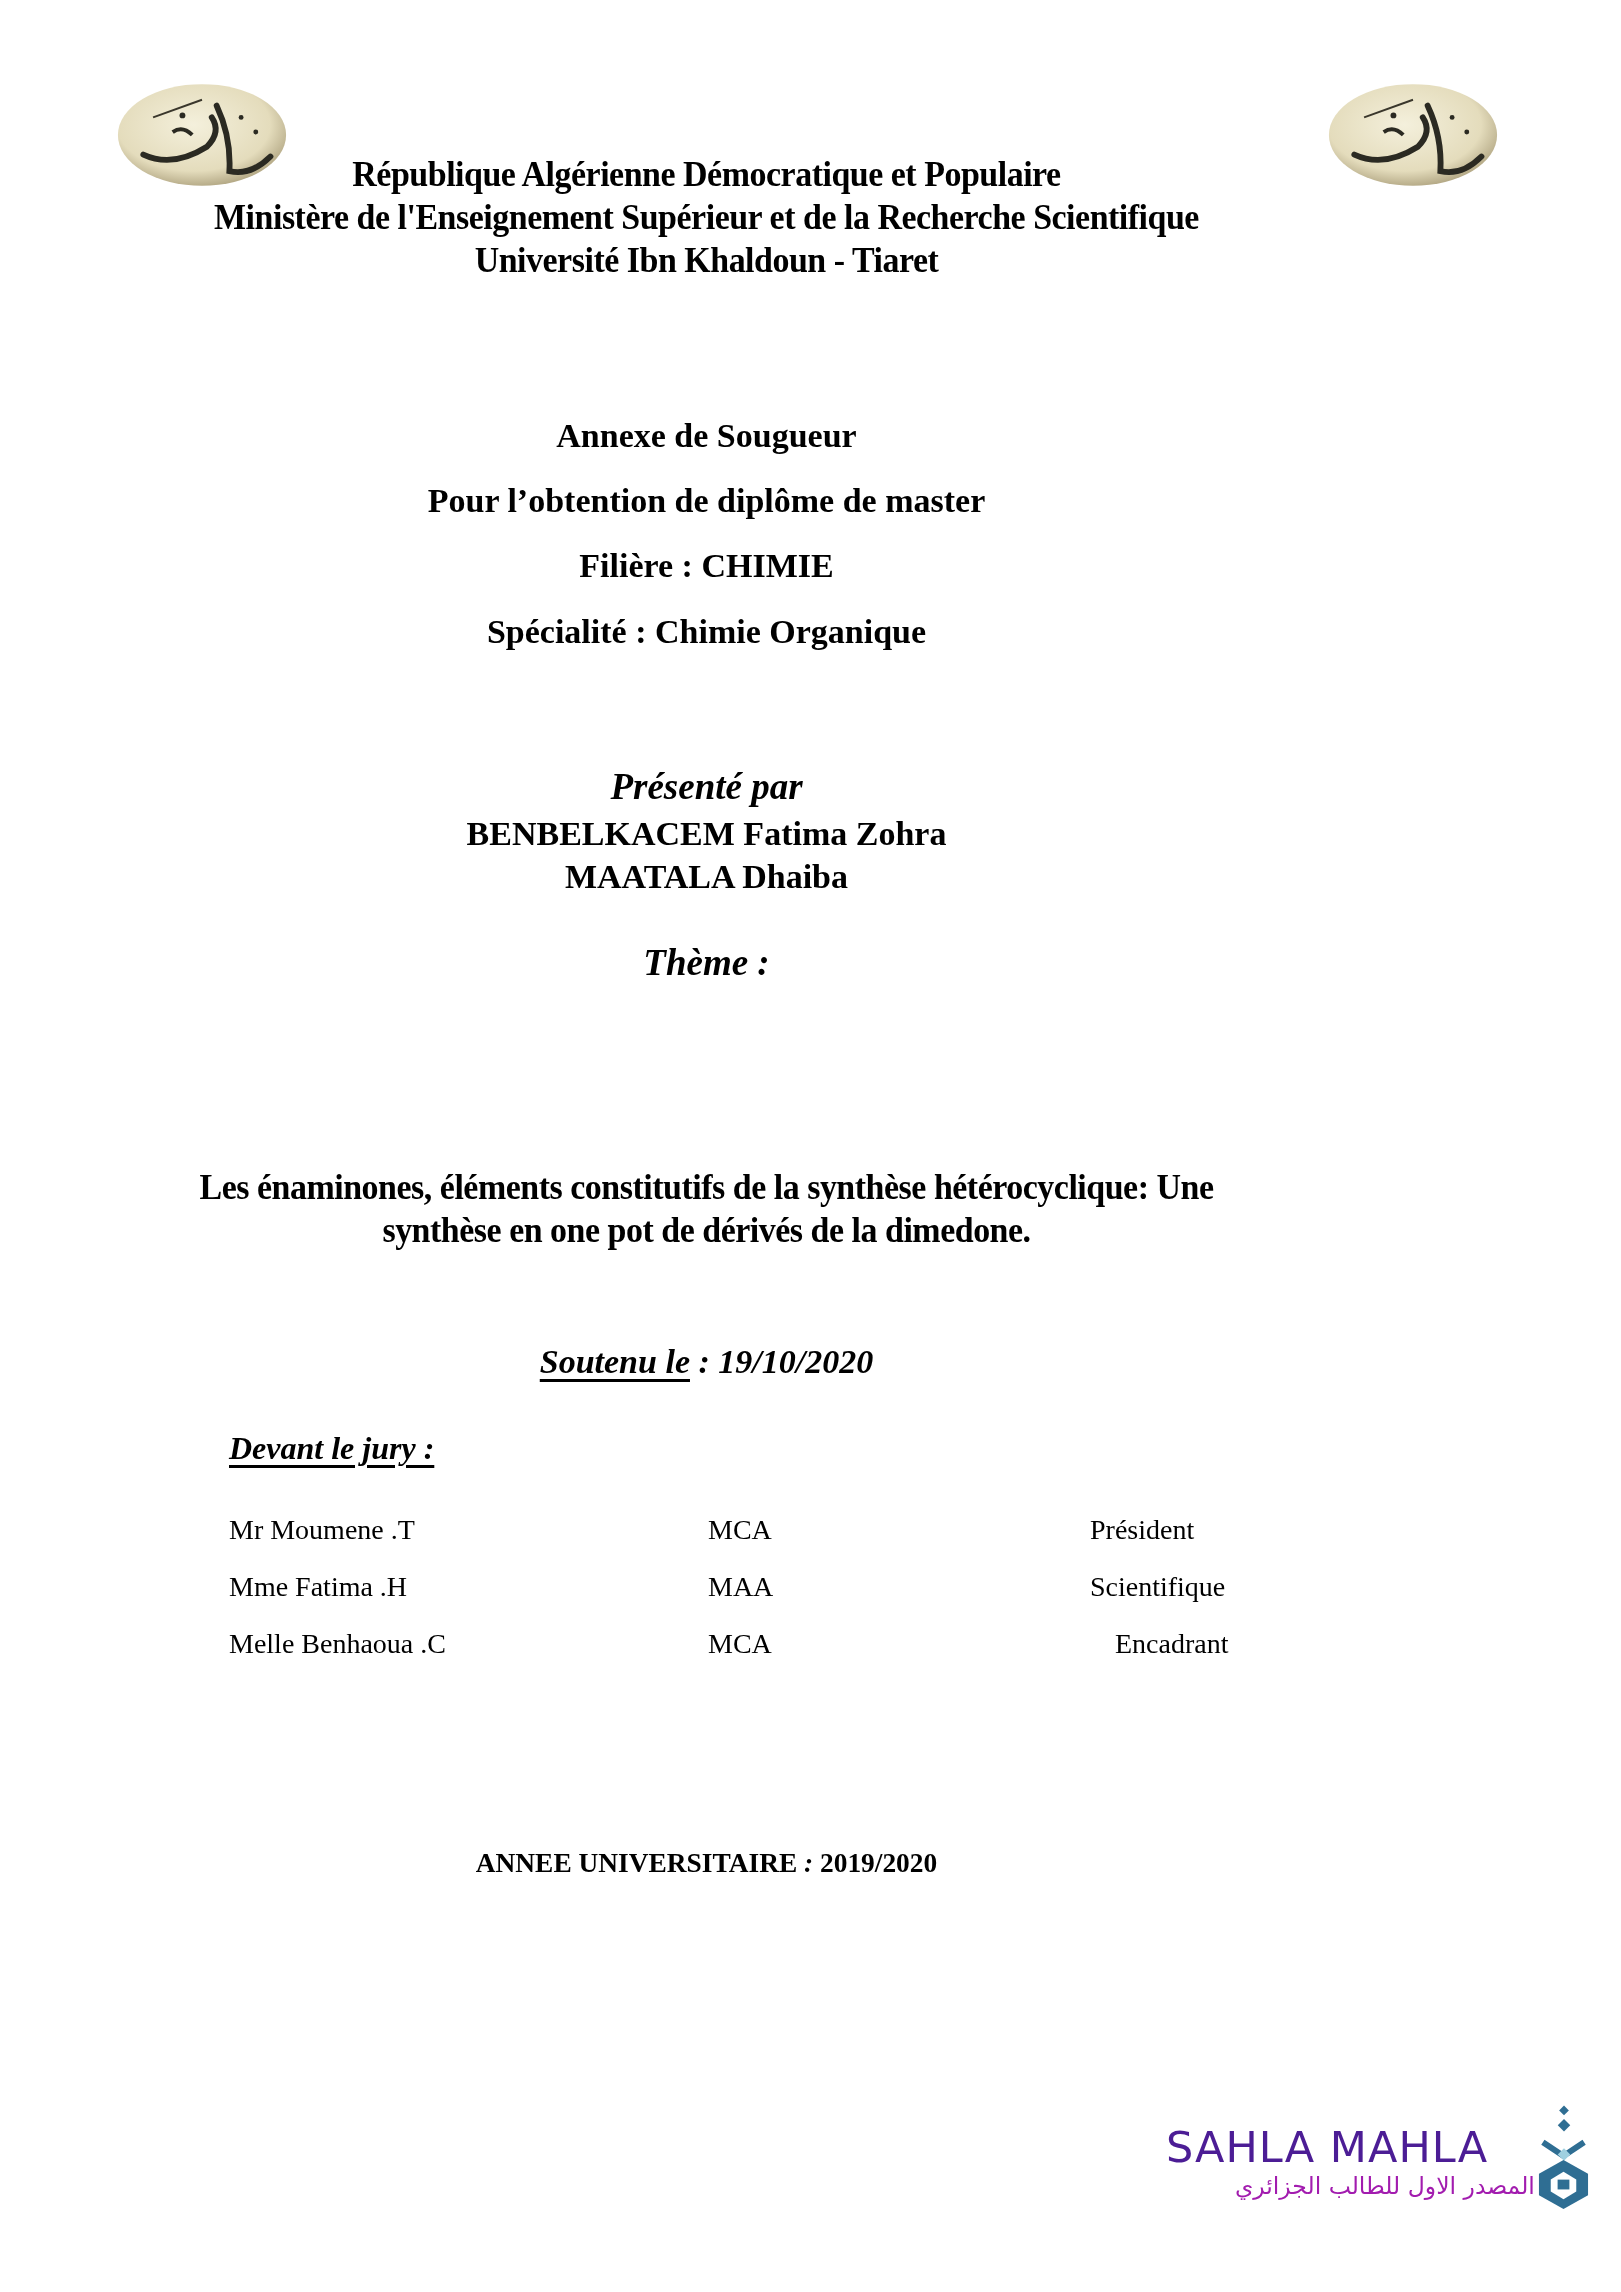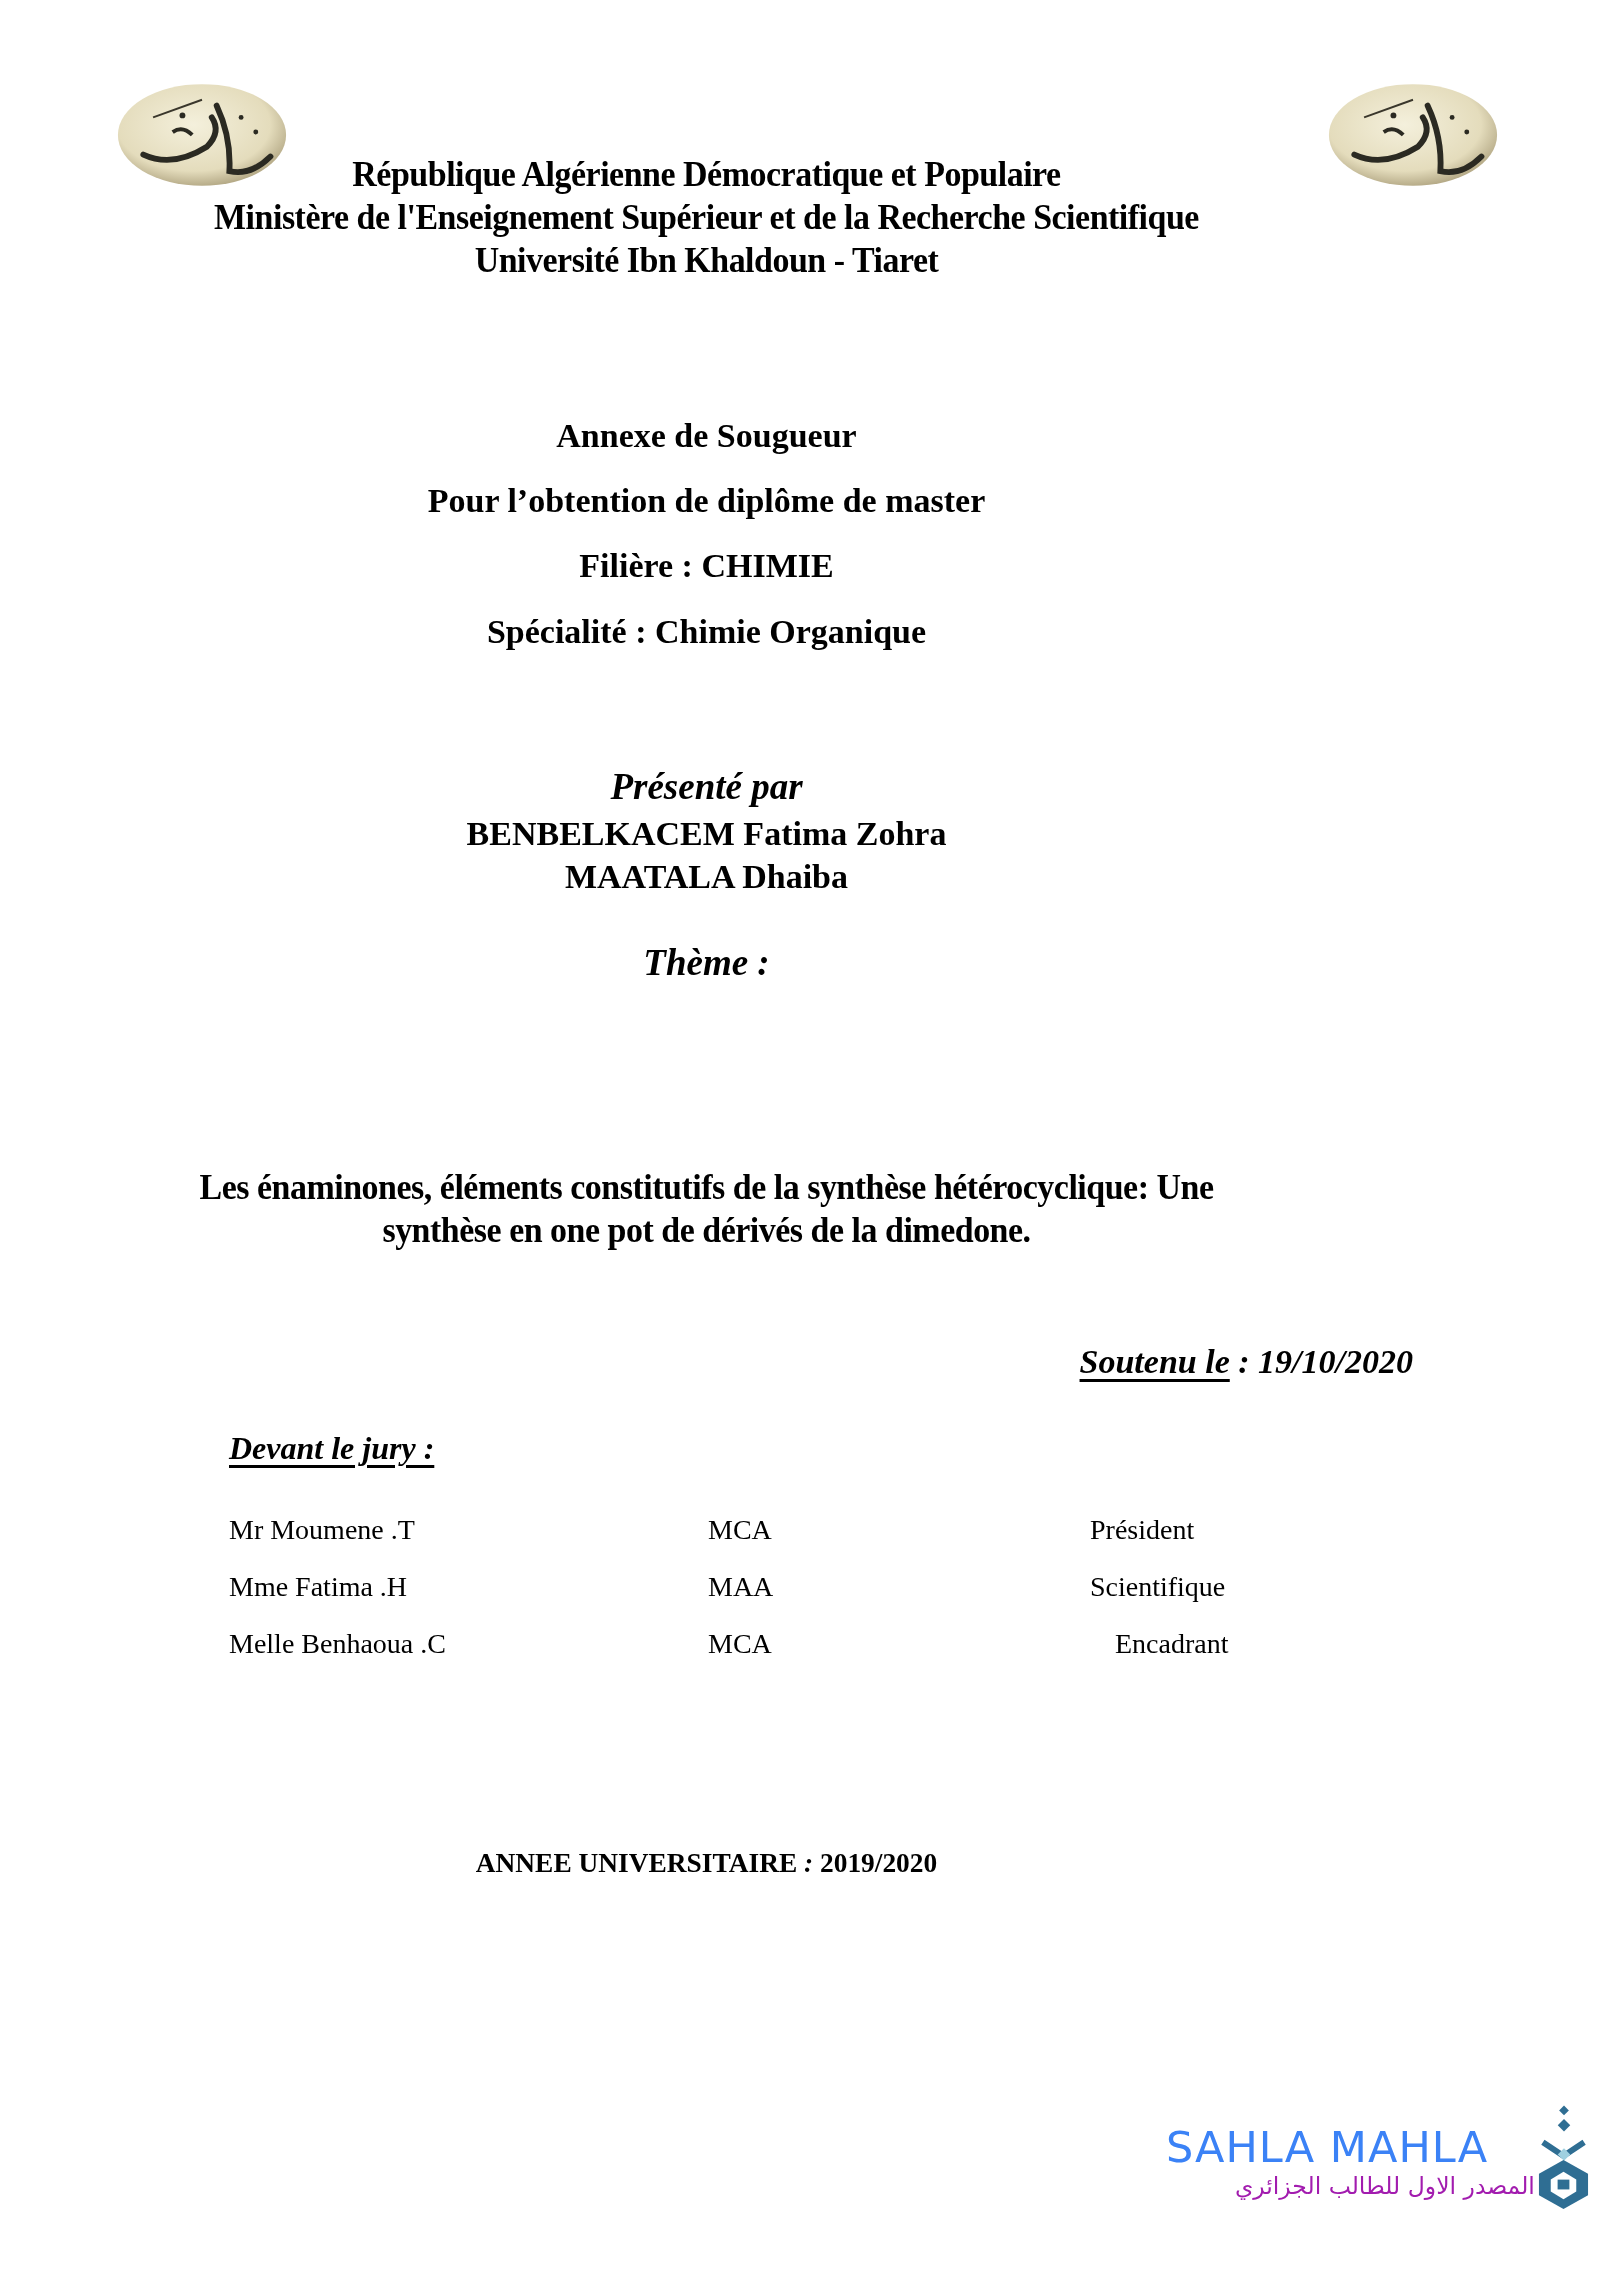--- a/index.html
+++ b/index.html
@@ -65,21 +65,21 @@
 <div class="abs center sub ital" style="top:767px; font-size:37px;">Présenté par</div>
 <div class="abs center sub" style="top:814px;">BENBELKACEM Fatima Zohra</div>
 <div class="abs center sub" style="top:857px;">MAATALA Dhaiba</div>
 
 <div class="abs center sub ital" style="top:943px; font-size:37px;">Thème :</div>
 <div class="abs center" style="top:1166px;">
   <div class="hdr" style="line-height:43px;">Les énaminones, éléments constitutifs de la synthèse hétérocyclique: Une</div>
   <div class="hdr" style="line-height:43px;">synthèse en one pot de dérivés de la dimedone.</div>
 </div>
 
-<div class="abs center ital" style="top:1341px; font-size:34px; line-height:41px;text-align:right;">
+<div class="abs center ital" style="top:1341px; font-size:34px; line-height:41px;">
   <span class="u">Soutenu le</span><span> : </span><span>19/10/2020</span>
 </div>
 
 <div class="abs ital u" style="left:229px; top:1429px; font-size:32px; line-height:39px;">Devant le jury :</div>
 
 <div class="abs" style="left:229px; top:1513px; width:1078px;">
   <div style="position:relative; height:57px;">
     <span class="abs jury-cell" style="left:0;">Mr Moumene .T</span>
     <span class="abs jury-cell" style="left:479px;">MCA</span>
     <span class="abs jury-cell" style="left:861px;">Président</span>
@@ -94,21 +94,21 @@
     <span class="abs jury-cell" style="left:479px;">MCA</span>
     <span class="abs jury-cell" style="left:861px;margin-left:25px;">Encadrant</span>
   </div>
 </div>
 
 <div class="abs center" style="top:1847px; font-weight:bold; font-size:27.4px; line-height:33px;">
   <span>ANNEE UNIVERSITAIRE</span><span style="font-style:italic;"> : </span><span>2019/2020</span>
 </div>
 
 <div class="sahla">
-  <div style="position:absolute; left:0; top:5.9px; font-family:'DejaVu Sans', sans-serif; font-size:43px; letter-spacing:1px; color:#3b82f6; line-height:49px;">SAHLA MAHLA</div>
+  <div style="position:absolute; left:0; top:5.9px; font-family:'DejaVu Sans', sans-serif; font-size:43px; letter-spacing:1px; color:#4c1d95; line-height:49px;">SAHLA MAHLA</div>
   <div style="position:absolute; left:5.9px; top:55px; width:363px; text-align:right; font-family:'DejaVu Sans', sans-serif; font-size:23.5px; color:#a21caf; line-height:29px;" dir="rtl">المصدر الاول للطالب الجزائري</div>
   <div style="position:absolute; left:369px; top:-11.8px; width:57px; height:108px;">
     <svg width="57" height="108" viewBox="0 0 58 110">
       <rect x="26" y="2" width="7" height="7" fill="#2f6e93" transform="rotate(45 29.5 5.5)"></rect>
       <rect x="25" y="16" width="9" height="9" fill="#2f6e93" transform="rotate(45 29.5 20.5)"></rect>
       <path d="M8 38 L29 52 L50 38" stroke="#2f6e93" stroke-width="6" fill="none"></path>
       <rect x="25" y="46" width="9" height="9" fill="#9fd0e0" transform="rotate(45 29.5 50.5)"></rect>
       <path d="M4 70 L29 56 L54 70 L54 92 L29 106 L4 92 Z" fill="#2f6e93"></path>
       <path d="M16 76 L29 68 L42 76 L42 88 L29 96 L16 88 Z" fill="#ffffff"></path>
       <rect x="23" y="76" width="12" height="10" fill="#2f6e93"></rect>

